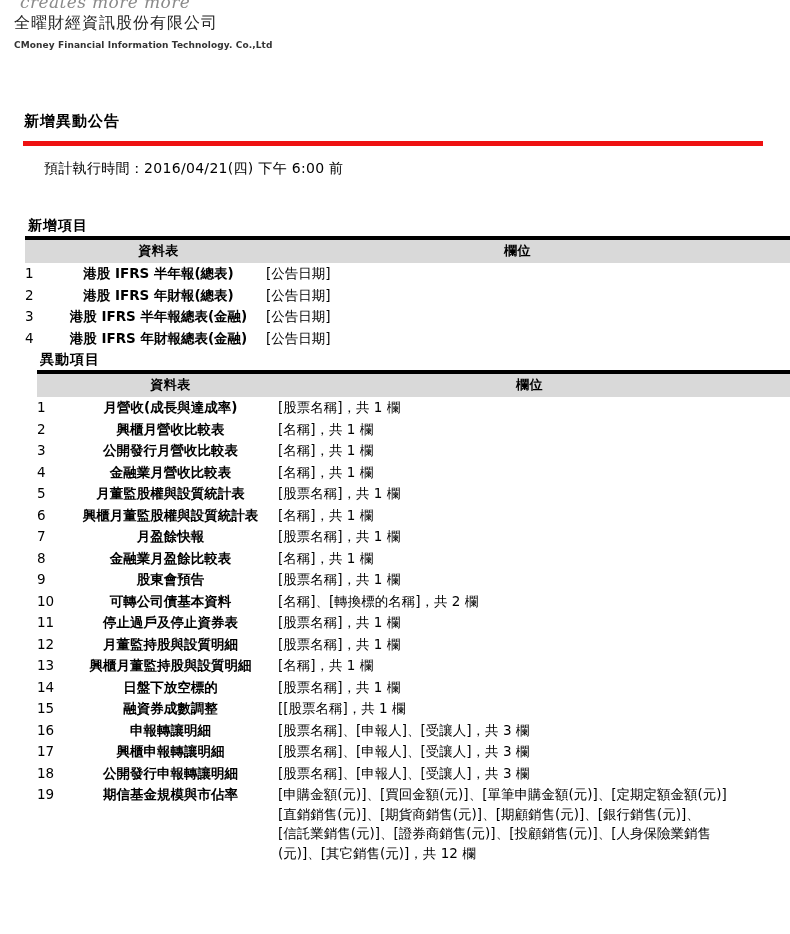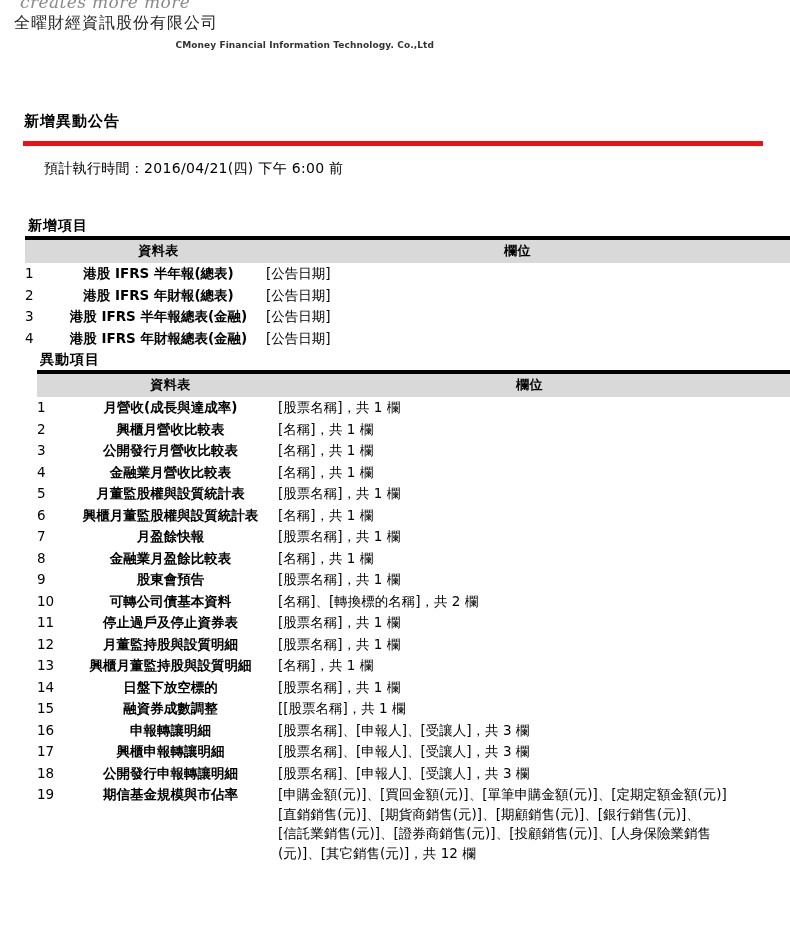--- a/index.html
+++ b/index.html
@@ -52,21 +52,20 @@
     margin: 1px 0 6px 0;
     line-height: 20px;
   }
   .logo-en {
     font-size: 9px;
     font-weight: bold;
     color: #333333;
     letter-spacing: 0.1px;
     margin: 0;
     line-height: 12px;
-    text-align: right;
   }
 
   
   .doc-title {
     position: absolute;
     left: 24px;
     top: 112px;
     font-size: 15px;
     font-weight: bold;
     letter-spacing: 1px;

